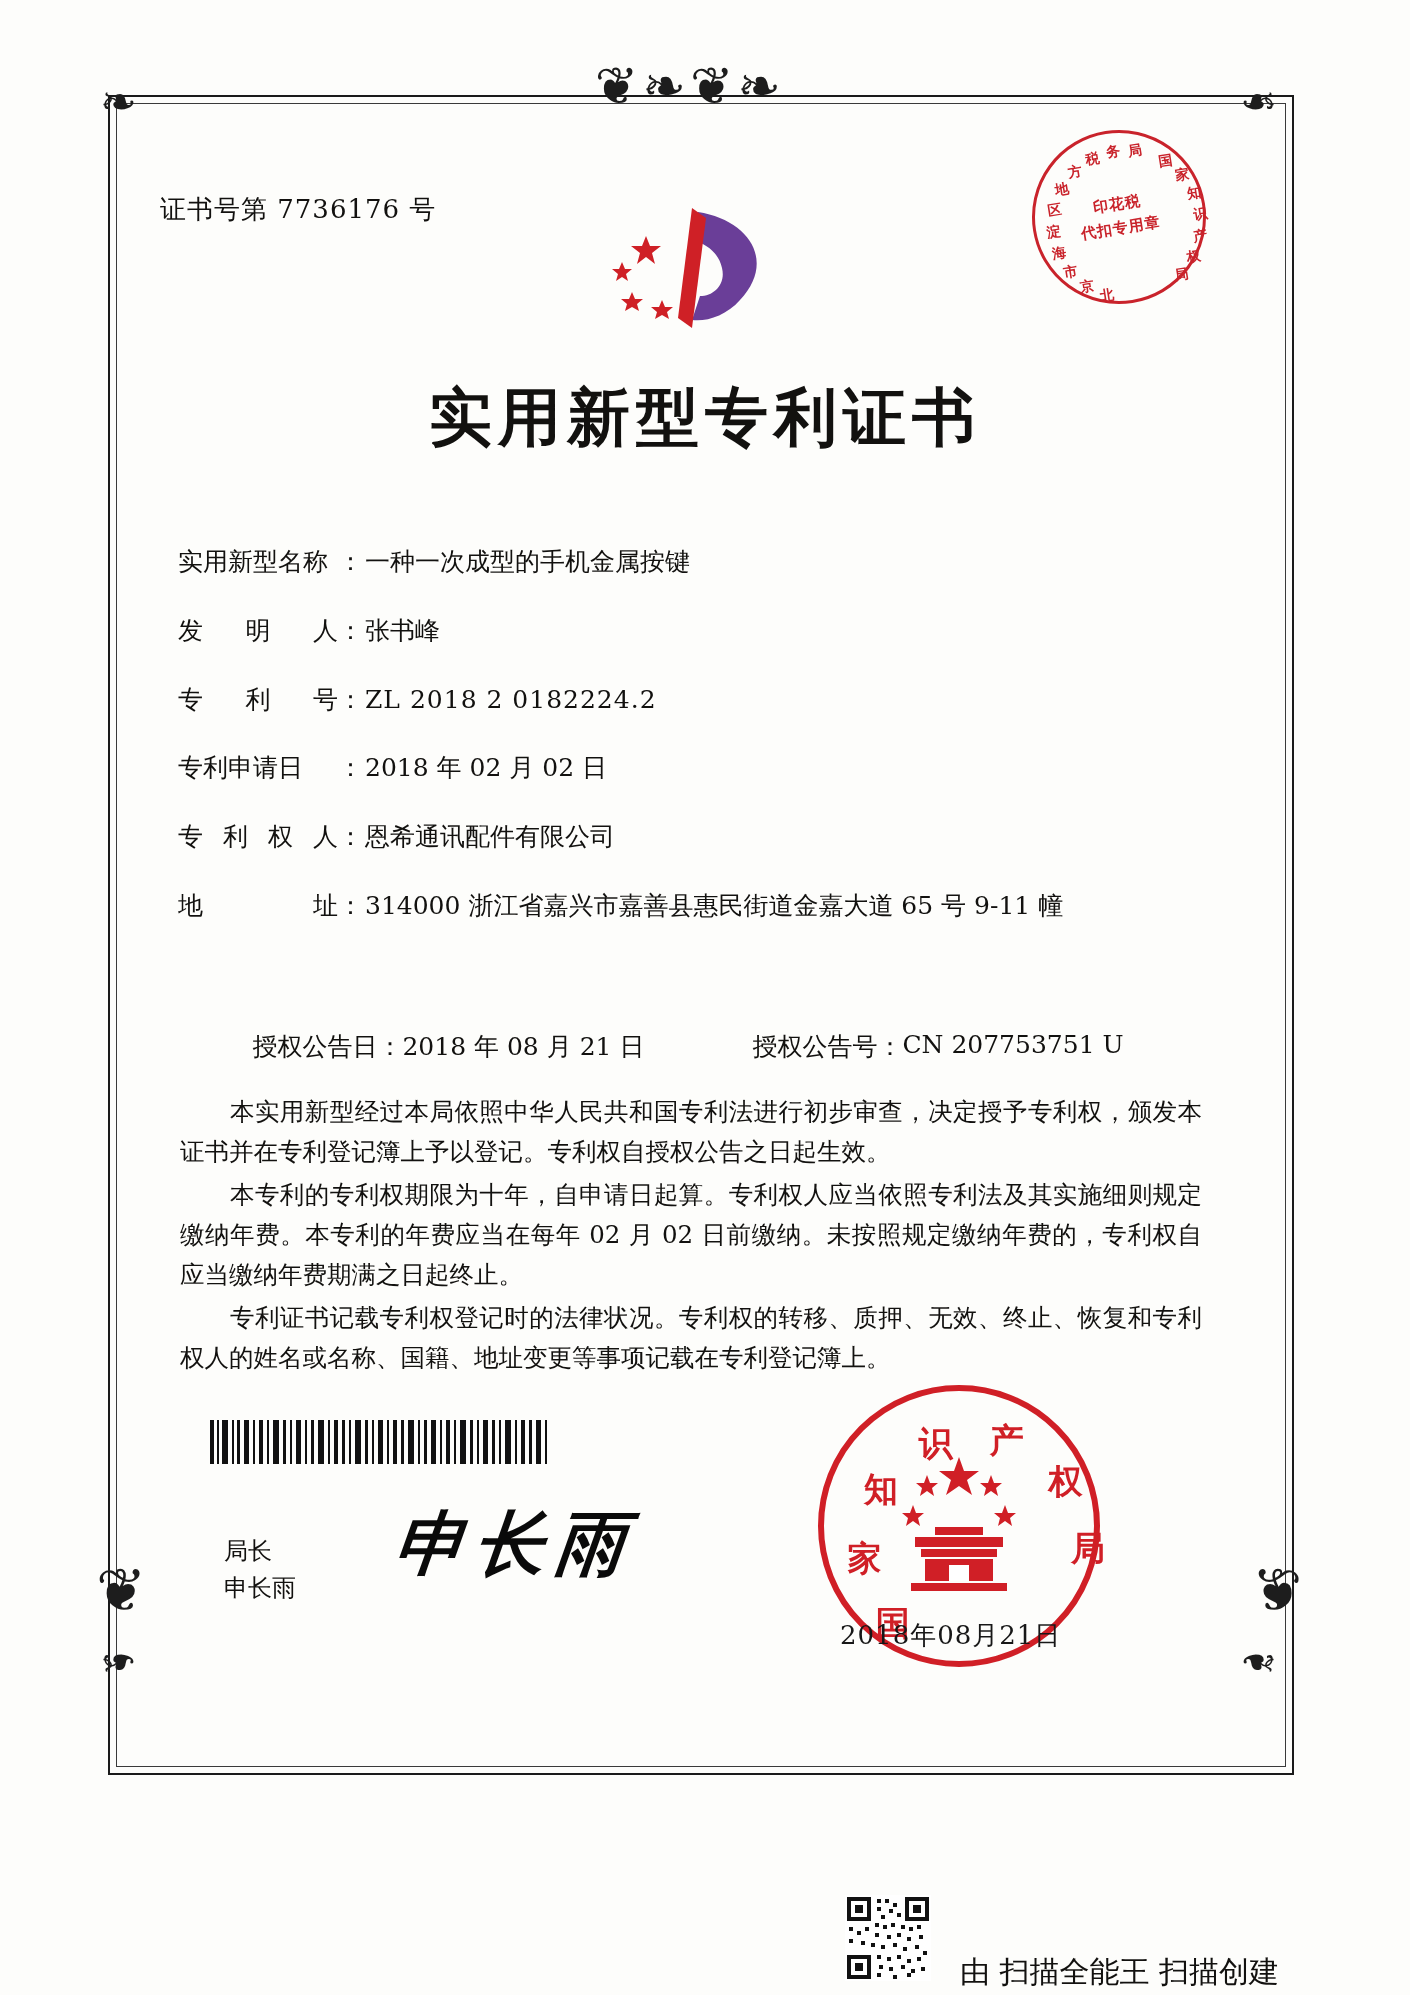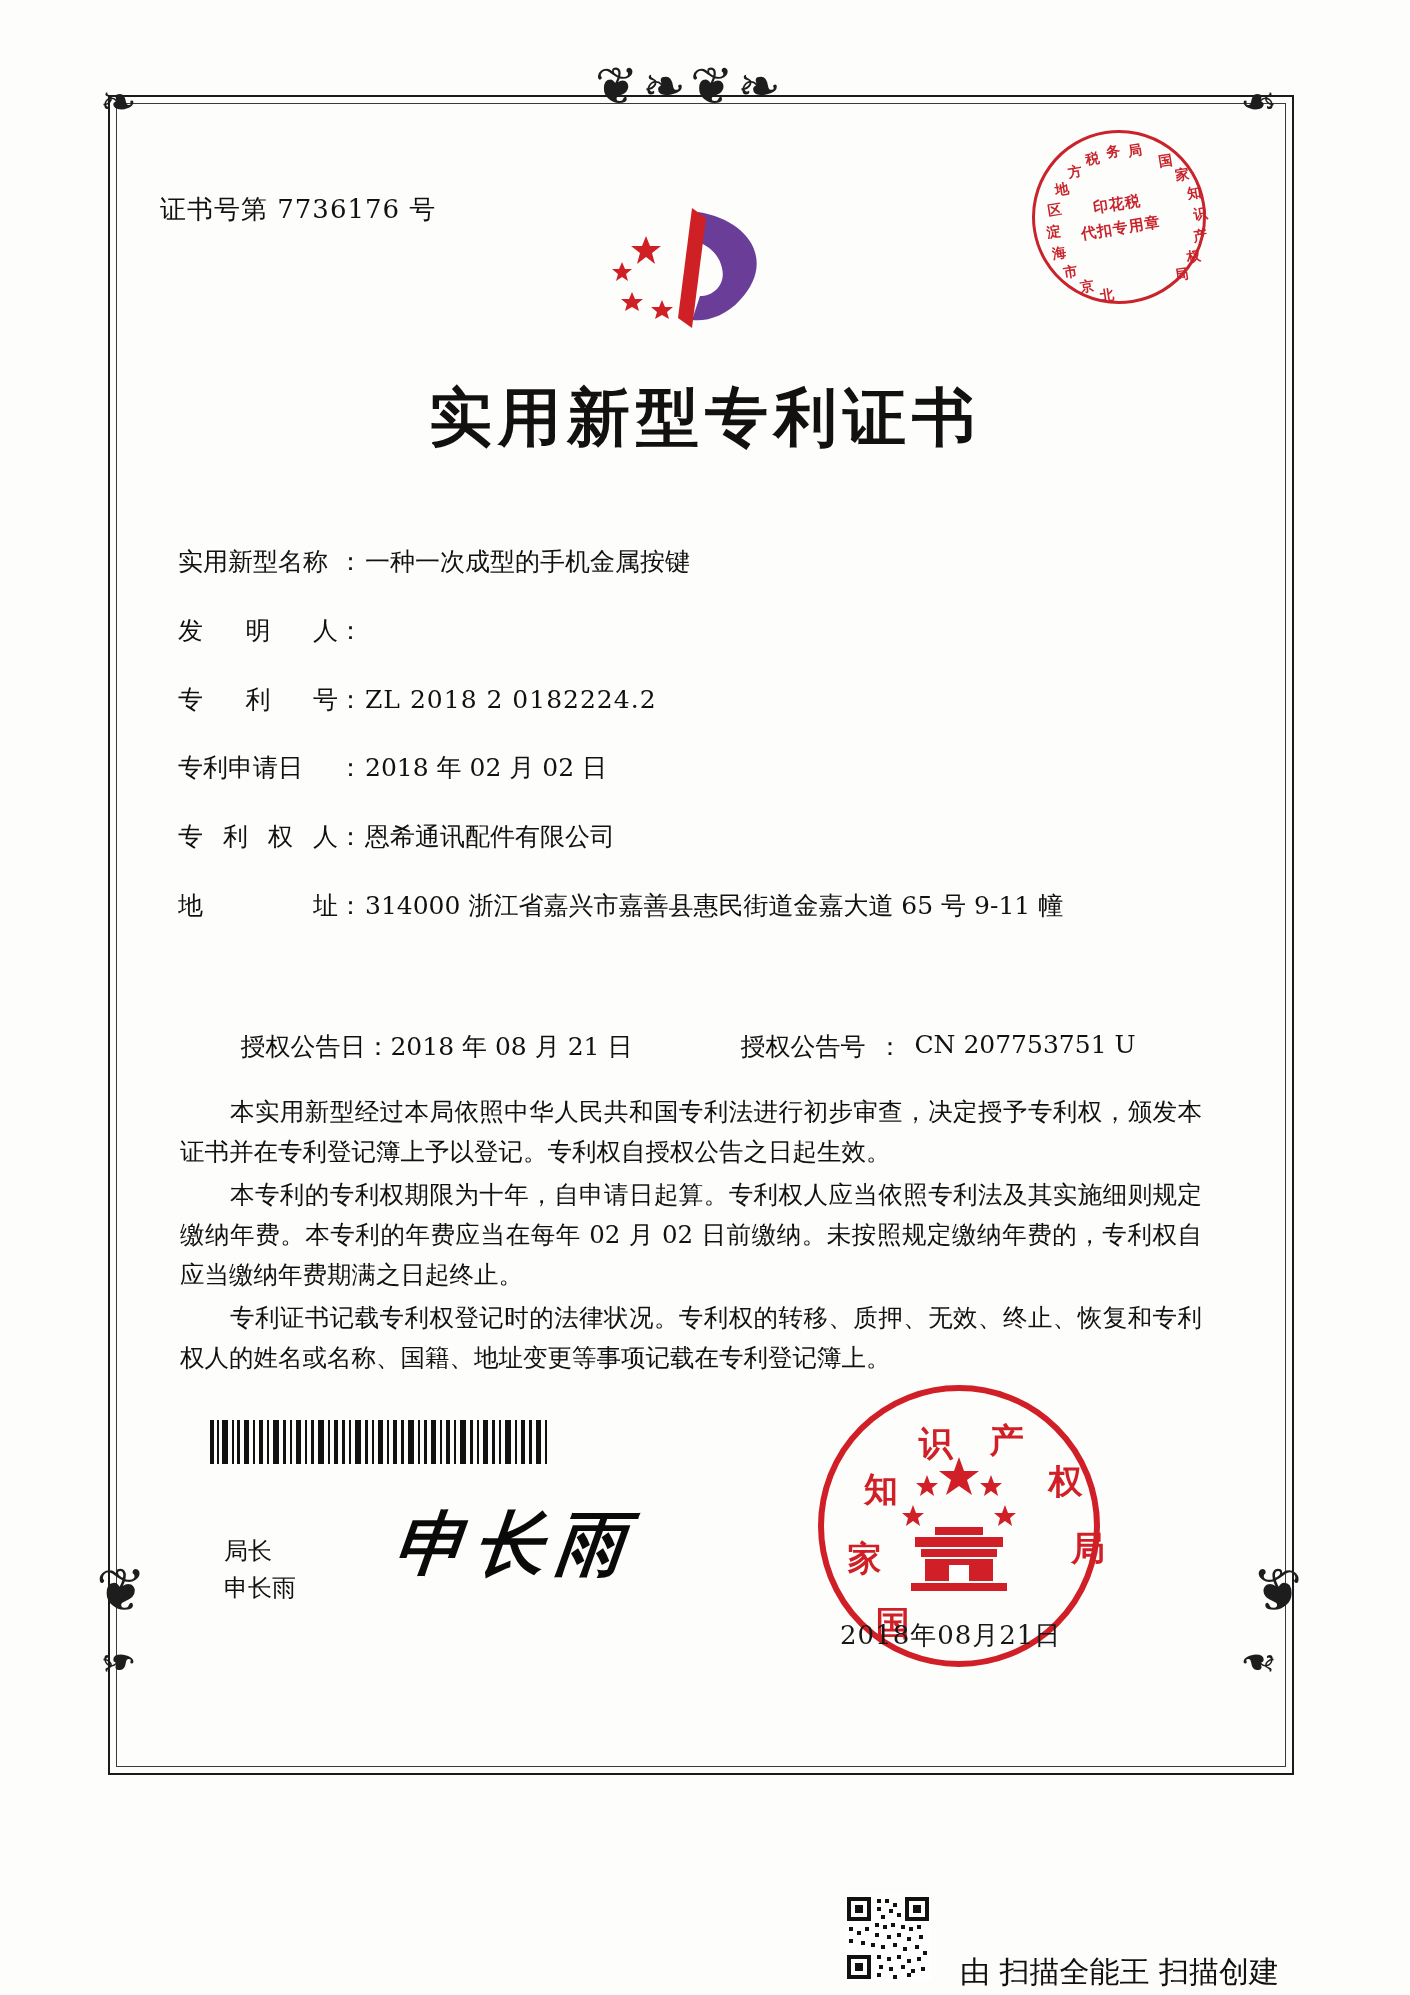--- a/index.html
+++ b/index.html
@@ -180,21 +180,20 @@
     font-size: 25px;
     display: flex;
     justify-content: center;
   }
   .row-pub .left-part {
     width: 500px;
     display: flex;
   }
   .row-pub .right-part {
     display: flex;
-    gap: 12px;
   }
   .row-pub .lbl { white-space: nowrap; }
 
   
   .paragraphs {
     position: absolute;
     left: 180px;
     top: 1092px;
     width: 1022px;
     font-size: 24.5px;
@@ -377,20 +376,21 @@
       <div class="field-value">一种一次成型的手机金属按键</div>
     </div>
 
     <div class="field-row">
       <div class="field-label spread">
           <span>发</span>
           <span>明</span>
           <span>人</span>
         </div>
       <div class="field-colon">：</div>
+      <div class="field-value">张书峰</div>
     </div>
 
     <div class="field-row">
       <div class="field-label spread">
           <span>专</span>
           <span>利</span>
           <span>号</span>
         </div>
       <div class="field-colon">：</div>
       <div class="field-value mono-num">ZL 2018 2 0182224.2</div>

